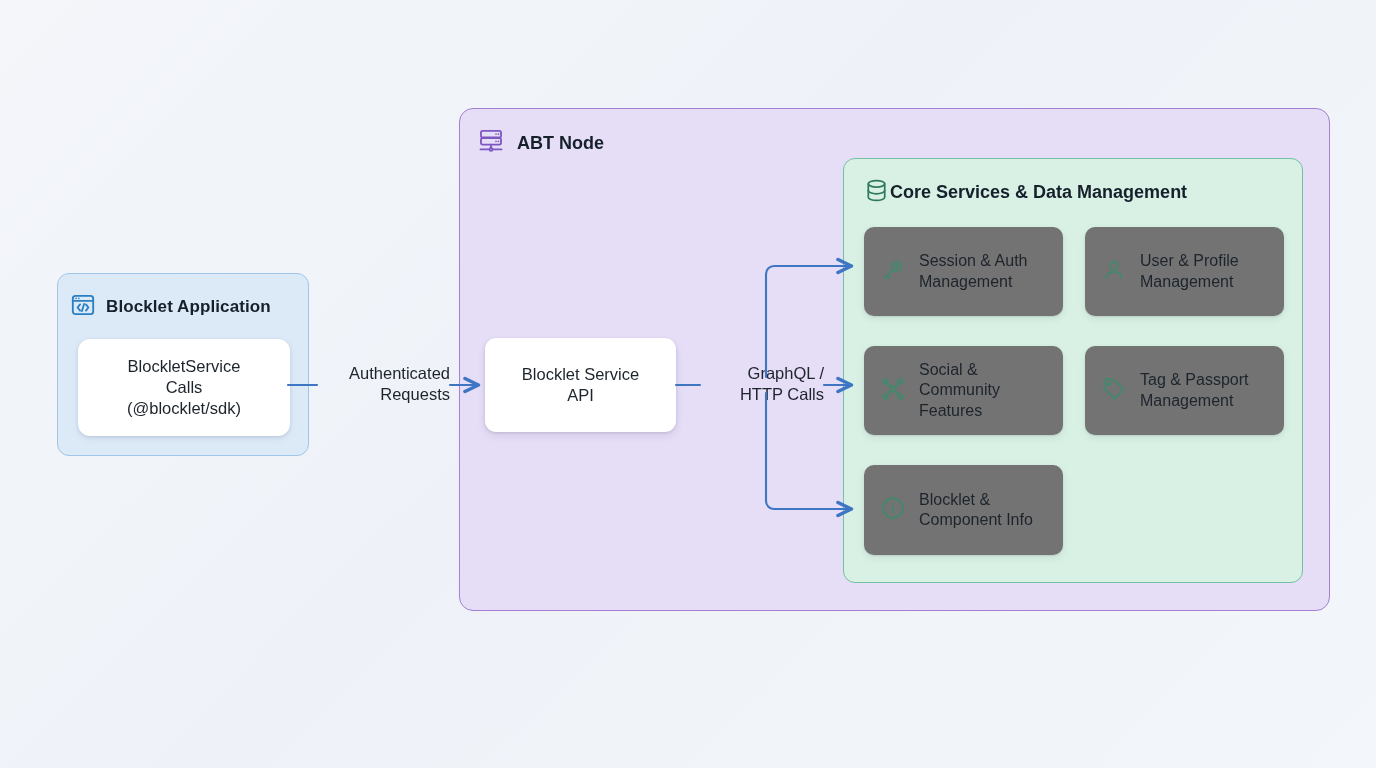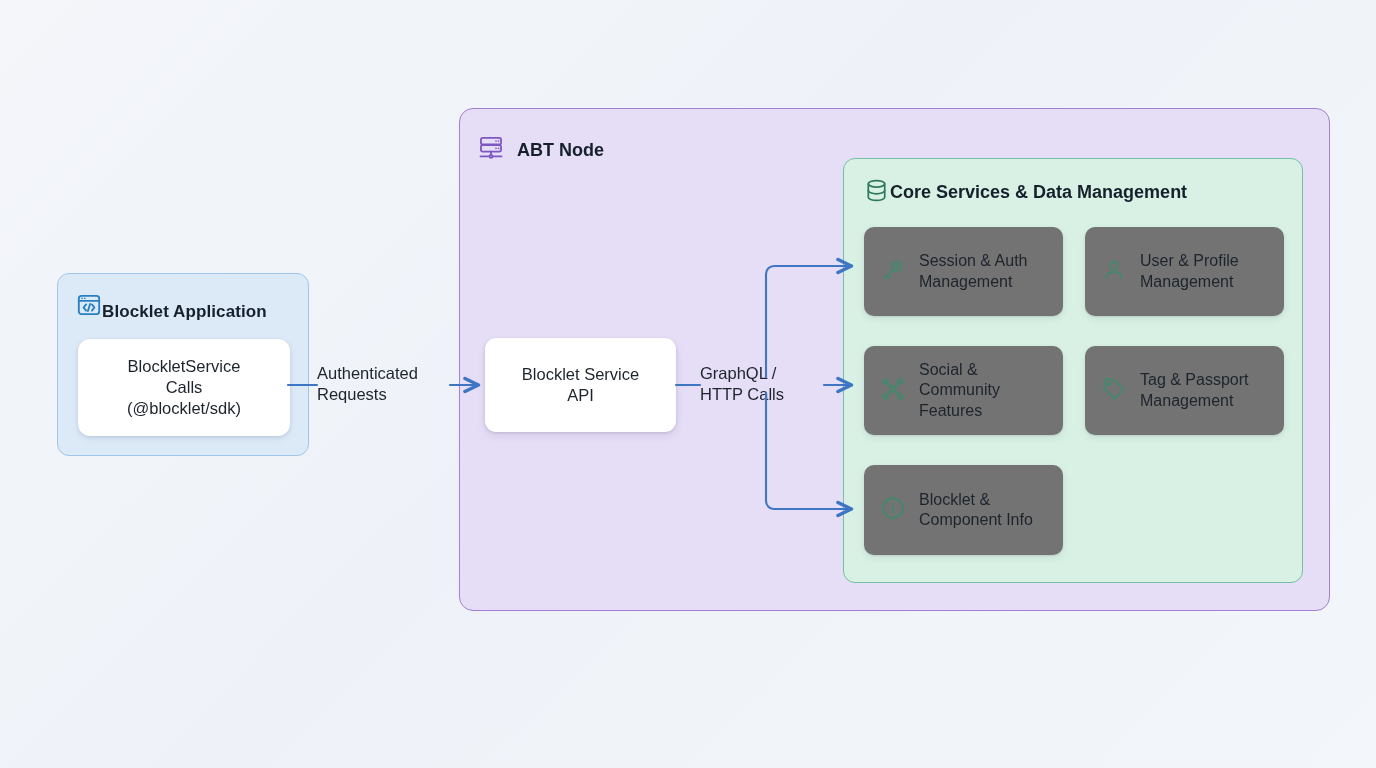--- a/index.html
+++ b/index.html
@@ -25,22 +25,22 @@
 
   
   #blocklet-app {
     left: 57px; top: 273px; width: 252px; height: 183px;
     background: #dceaf8;
     border: 1.5px solid #9fc6e8;
     border-radius: 12px;
   }
   #blocklet-app-header {
     position: absolute;
-    left: 18px; top: 18px;
-    display: flex; align-items: flex-end; 
+    left: 12px; top: 18px;
+    display: flex; align-items: center; gap: 10px;
   }
   #blocklet-app-title {
     font-size: 17px; font-weight: bold; color: #16202b;
     letter-spacing: .1px; white-space: nowrap;
   }
   #blocklet-client-card {
     position: absolute;
     left: 20px; top: 65px; width: 212px; height: 97px;
     background: #ffffff;
     border-radius: 12px;
@@ -54,21 +54,21 @@
   
   #abt-node {
     left: 459px; top: 108px; width: 871px; height: 503px;
     background: #e6ddf7;
     border: 1.6px solid #a57fd4;
     border-radius: 14px;
   }
   #abt-node-header {
     position: absolute;
     left: 17px; top: 18px;
-    display: flex; align-items: center; gap: 12px; margin-top: 7px;
+    display: flex; align-items: center; gap: 12px;
   }
   #abt-node-title {
     font-size: 18px; font-weight: bold; color: #16202b;
     white-space: nowrap;
   }
 
   
   #service-api-card {
     left: 485px; top: 338px; width: 191px; height: 94px;
     background: #ffffff;
@@ -117,21 +117,21 @@
   .service-card-label {
     font-size: 16px; color: #1d242c; line-height: 1.26;
     white-space: pre-line;
   }
   .service-icon { flex: 0 0 auto; display: block; }
 
   
   .conn-label {
     position: absolute;
     font-size: 16.5px; color: #1d242c;
-    line-height: 1.28; text-align: left;
+    line-height: 1.28; text-align: right;
     white-space: pre-line;
   }
   #label-auth-requests { left: 317px; top: 363px; width: 133px; }
   #label-graphql      { left: 700px; top: 363px; width: 124px; }
 
   
   #connectors {
     position: absolute; left: 0; top: 0;
     width: 1376px; height: 768px;
     pointer-events: none;

